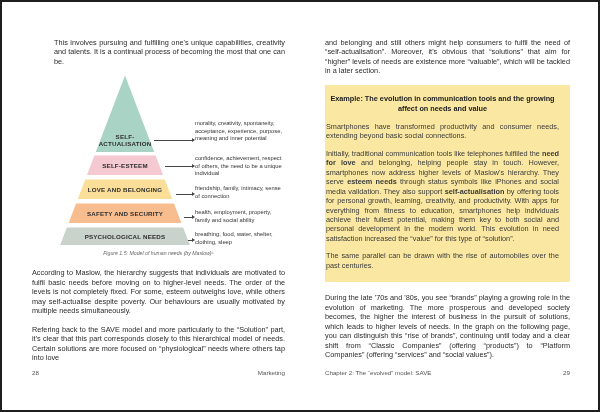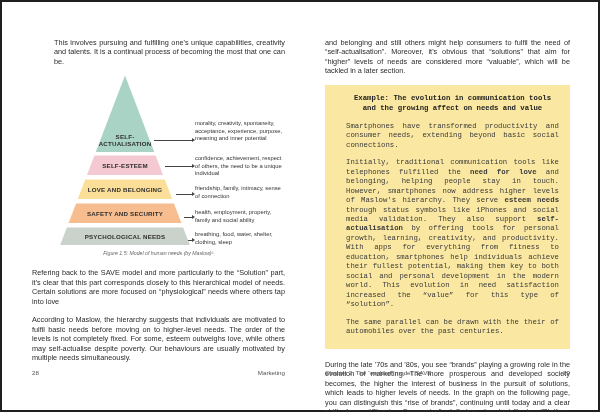--- a/index.html
+++ b/index.html
@@ -63,22 +63,21 @@
   .arr5 { top:165px; left:156px; width:4px; }
 
   .caption {
     font-size:5.2px; font-style:italic; color:#666;
     text-align:center; margin:3px 0 12px 0;
   }
 
   
   .example-box {
     margin:6px 0 11px 0;
-    padding:9px 11px 4px 21px;
-    font-family:Liberation Mono, monospace;
+    padding:9px 11px 4px 1px;
   }
   .example-box .box-title {
     font-size:7.3px; font-weight:bold; color:#222;
     text-align:center; line-height:1.35; margin-bottom:8px;
   }
   .example-box .para { color:#3a3a3a; margin-bottom:8px; }
 
   
   .footer {
     position:absolute; bottom:34px;
@@ -124,39 +123,39 @@
 
         <div class="desc desc1">morality, creativity, spontaneity, acceptance, experience, purpose, meaning and inner potential</div>
         <div class="desc desc2">confidence, achievement, respect of others, the need to be a unique individual</div>
         <div class="desc desc3">friendship, family, intimacy, sense of connection</div>
         <div class="desc desc4">health, employment, property, family and social ability</div>
         <div class="desc desc5">breathing, food, water, shelter, clothing, sleep</div>
       </div>
 
       <div class="caption">Figure 1.5: Model of human needs (by Maslow)⁵</div>
 
+      <p class="para">According to Maslow, the hierarchy suggests that individuals are motivated to fulfil basic needs before moving on to higher-level needs. The order of the levels is not completely fixed. For some, esteem outweighs love, while others may self-actualise despite poverty. Our behaviours are usually motivated by multiple needs simultaneously.</p>
       <p class="para">Refering back to the SAVE model and more particularly to the “Solution” part, it's clear that this part corresponds closely to this hierarchical model of needs. Certain solutions are more focused on “physiological” needs where others tap into love</p>
-      <p class="para">According to Maslow, the hierarchy suggests that individuals are motivated to fulfil basic needs before moving on to higher-level needs. The order of the levels is not completely fixed. For some, esteem outweighs love, while others may self-actualise despite poverty. Our behaviours are usually motivated by multiple needs simultaneously.</p>
     </div>
 
     <div class="footer">
       <span>28</span>
       <span>Marketing</span>
     </div>
   </div>
 
   <div class="page page-right">
     <div class="content">
-      <p class="para">and belonging and still others might help consumers to fulfil the need of “self-actualisation”. Moreover, it's obvious that “solutions” that aim for “higher” levels of needs are considered more “valuable”, which will be tackled in a later section.</p>
+      <p class="para">and belonging and still others might help consumers to fulfil the need of “self-actualisation”. Moreover, it's obvious that “solutions” that aim for “higher” levels of needs are existence more “valuable”, which will be tackled in a later section.</p>
 
       <div class="example-box" style="background-color: rgb(250, 232, 162);">
         <div class="box-title">Example: The evolution in communication tools and the growing affect on needs and value</div>
         <p class="para">Smartphones have transformed productivity and consumer needs, extending beyond basic social connections.</p>
         <p class="para"><span>Initially, traditional communication tools like telephones fulfilled the </span><b>need for love</b><span> and belonging, helping people stay in touch. However, smartphones now address higher levels of Maslow's hierarchy. They serve </span><b>esteem needs</b><span> through status symbols like iPhones and social media validation. They also support </span><b>self-actualisation</b><span> by offering tools for personal growth, learning, creativity, and productivity. With apps for everything from fitness to education, smartphones help individuals achieve their fullest potential, making them key to both social and personal development in the modern world. This evolution in need satisfaction increased the “value” for this type of “solution”.</span></p>
-        <p class="para">The same parallel can be drawn with the their of automobiles over the past centuries.</p>
+        <p class="para">The same parallel can be drawn with the rise of automobiles over the past centuries.</p>
       </div>
 
       <p class="para">During the late '70s and '80s, you see “brands” playing a growing role in the evolution of marketing. The more prosperous and developed society becomes, the higher the interest of business in the pursuit of solutions, which leads to higher levels of needs. In the graph on the following page, you can distinguish this “rise of brands”, continuing until today and a clear shift from “Classic Companies” (offering “products”) to “Platform Companies” (offering “services” and “social values”).</p>
     </div>
 
     <div class="footer">
       <span>Chapter 2: The “evolved” model: SAVE</span>
       <span>29</span>
     </div>
   </div>

